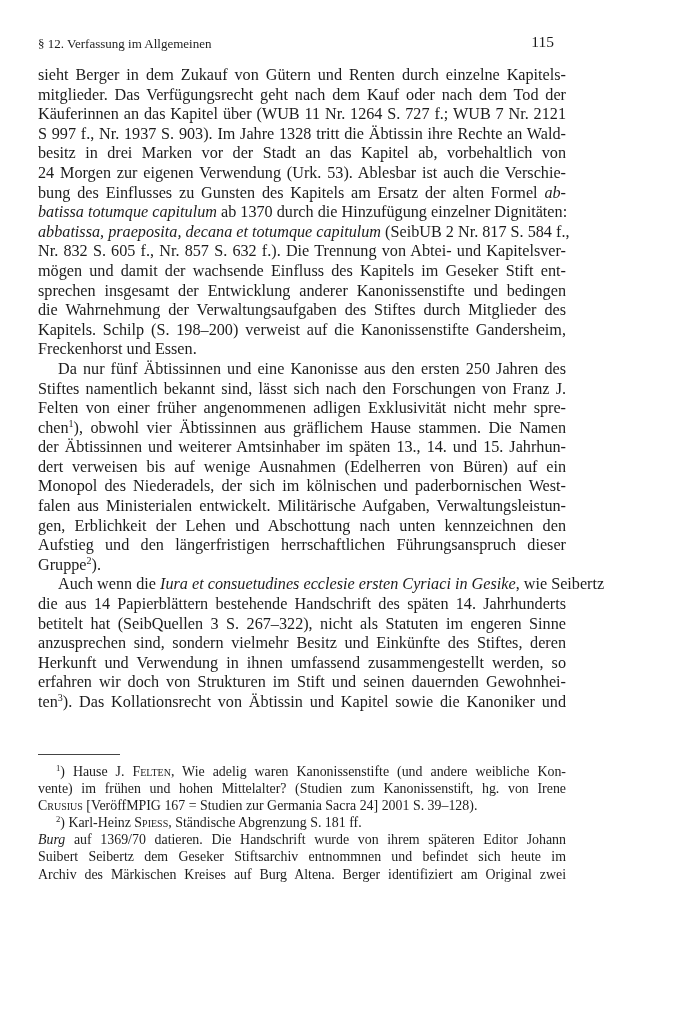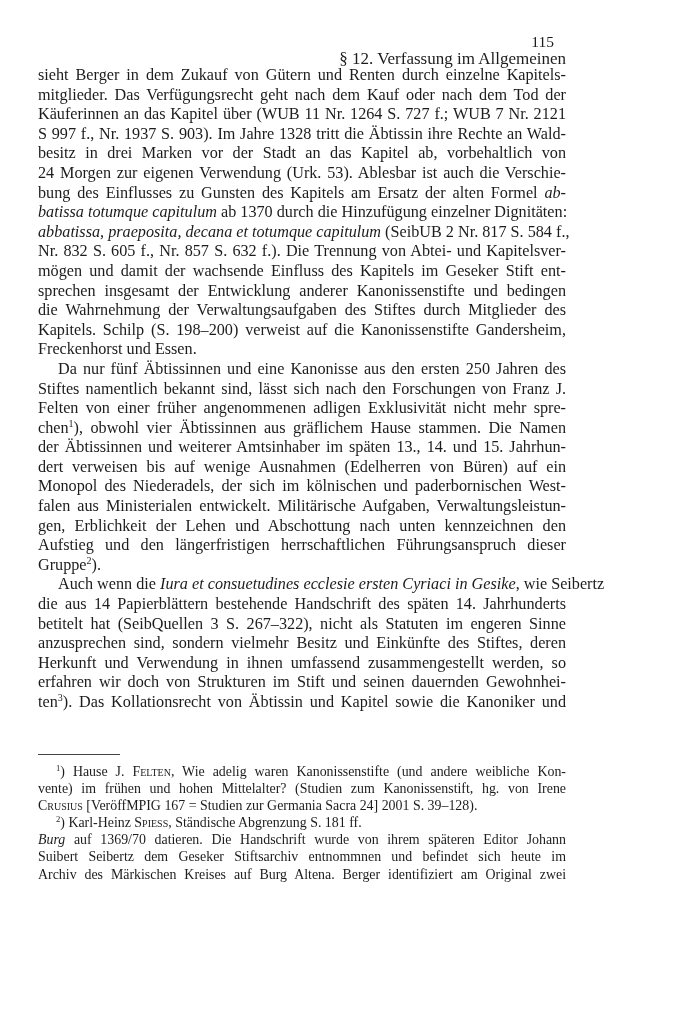--- a/index.html
+++ b/index.html
@@ -6,21 +6,21 @@
   body { width: 700px; height: 1036px; position: relative; overflow: hidden; }
   .page {
     position: absolute; left: 38px; top: 0; width: 528px;
     font-family: "Liberation Serif", "DejaVu Serif", serif;
     color: #1c1c1c;
   }
   .running-head {
     position: absolute; top: 34px; left: 0; width: 528px; height: 20px;
     font-size: 13.5px;
   }
-  .running-title { position: absolute; left: 0; width: 100%; text-align: right; top: 15px; font-size: 17px; }
+  .running-title { position: absolute; left: 0; width: 100%; text-align: left; top: 2px; font-size: 13px; }
   .page-number { position: absolute; right: 12px; top: -1px; font-size: 15.5px; }
   .body-text { position: absolute; top: 66px; left: 0; width: 528px; }
   .line {
     display: block; height: 19.6px; line-height: 19.6px; font-size: 16.2px;
     white-space: nowrap; text-align: justify; text-align-last: justify;
   }
   .line.last { text-align-last: left; }
   .line.indent { padding-left: 20px; }
   .fn-rule { position: absolute; top: 754px; left: 0; width: 82px; height: 1px; background: #444; }
   .footnotes { position: absolute; top: 763px; left: 0; width: 528px; }

